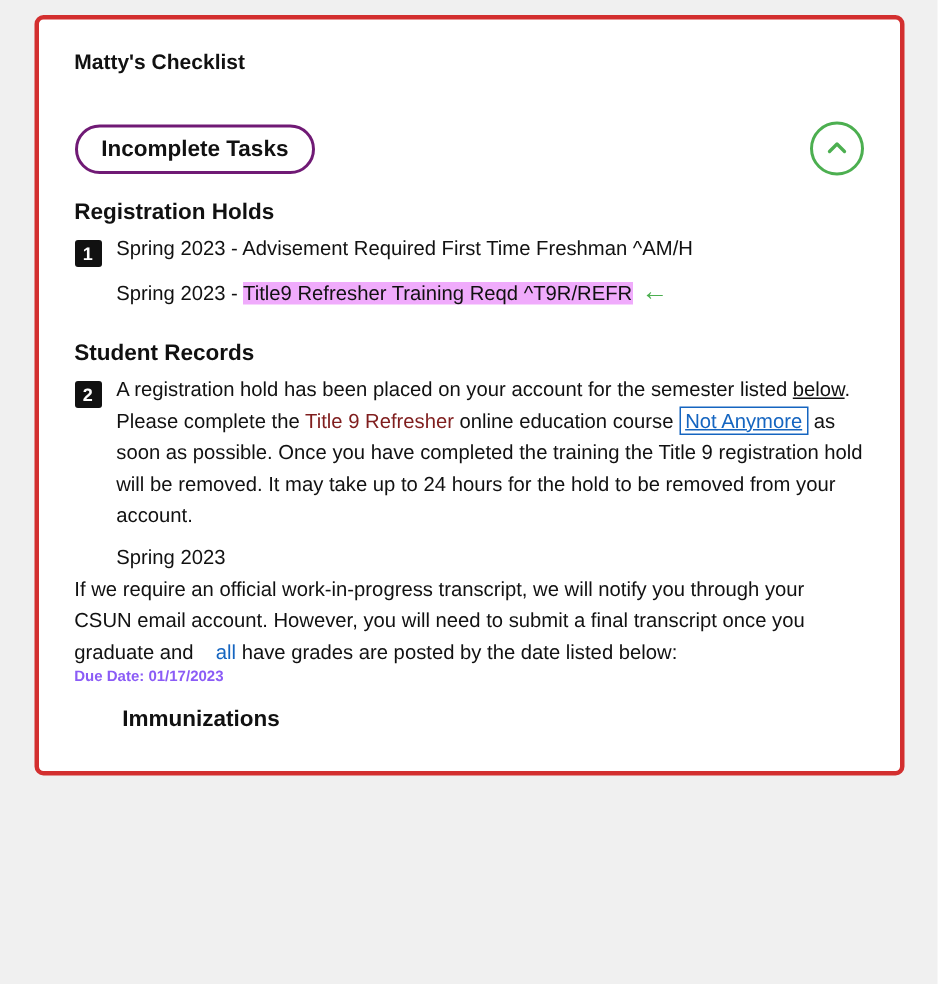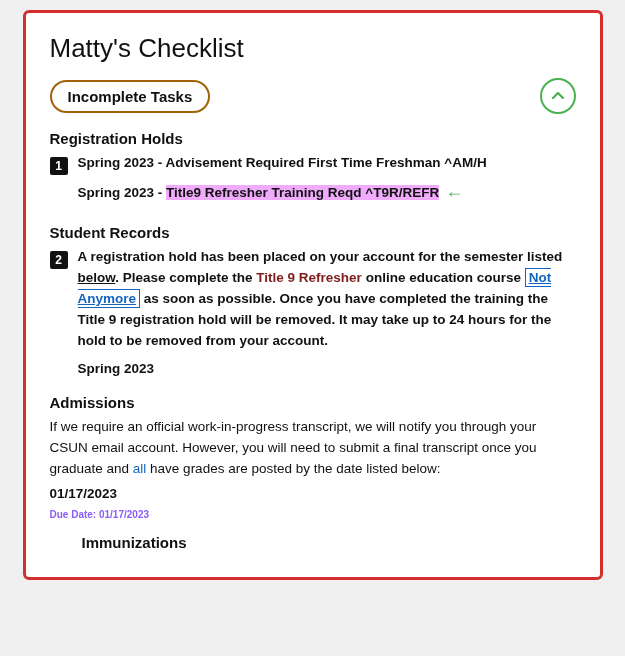--- a/index.html
+++ b/index.html
@@ -14,33 +14,33 @@
     }
     .card {
       background: white;
       border: 3px solid #d32f2f;
       border-radius: 6px;
       width: 580px;
       padding: 20px 24px;
       position: relative;
     }
     .card-title {
-      font-size: 26px;
-      font-weight: normal;
+      font-size: 14px;
+      font-weight: bold;
       color: #111;
-      margin-bottom: 14px;
+      margin-bottom: 32px;
     }
     .section-header {
       display: flex;
       align-items: center;
       justify-content: space-between;
       margin-bottom: 16px;
     }
     .incomplete-tasks-badge {
-      border: 2px solid #a16207;
+      border: 2px solid #701a75;
       border-radius: 20px;
       padding: 6px 16px;
       font-weight: bold;
       font-size: 15px;
       color: #111;
       display: inline-block;
     }
     .chevron-btn {
       width: 36px;
       height: 36px;
@@ -59,21 +59,20 @@
       font-size: 15px;
       color: #111;
       margin-bottom: 6px;
       margin-top: 14px;
     }
     .section-content {
       font-size: 13.5px;
       color: #111;
       line-height: 1.55;
       margin-bottom: 4px;
-      font-weight: bold;
     }
     .item-row {
       display: flex;
       align-items: flex-start;
       margin-bottom: 2px;
       position: relative;
     }
     .number-badge {
       background: #111;
       color: white;
@@ -115,20 +114,21 @@
     .due-date-red {
       color: #8b5cf6;
       font-weight: bold;
       font-size: 10px;
     }
     .items-container {
       padding-left: 28px;
     }
     .admissions-link {
       color: #1565c0;
+      margin-left: 11px;
     }
     .admissions-text {
       font-size: 13.5px;
       line-height: 1.55;
       color: #111;
     }
   </style>
 </head>
 <body>
 
@@ -165,21 +165,19 @@
       <div class="number-badge">2</div>
       <div class="section-content">
         <span>A registration hold has been placed on your account for the semester listed </span><span style="text-decoration:underline;">below</span><span>. Please complete the </span><span class="link-orange">Title 9 Refresher</span><span> online education course </span><span style="border:1px solid #1565c0; padding:1px 3px; color:#1565c0; text-decoration:underline; cursor:pointer;">Not Anymore</span><span> as soon as possible. Once you have completed the training the Title 9 registration hold will be removed. It may take up to 24 hours for the hold to be removed from your account.</span>
       </div>
     </div>
     <div style="padding-left:0; margin-top:4px;">
       <span class="section-content">Spring 2023</span>
     </div>
   </div>
 
-  <div class="section-title">Admissions</div>
   <div class="admissions-text">
     <span>If we require an official work-in-progress transcript, we will notify you through your CSUN email account. However, you will need to submit a final transcript once you graduate and </span><span class="link-blue admissions-link">all</span><span> have grades are posted by the date listed below:</span>
   </div>
-  <div class="section-content" style="margin-top:4px;">01/17/2023</div>
   <div class="due-date-red">Due Date: 01/17/2023</div>
 
   <div class="section-title" style="margin-top: 14px; margin-left: 32px;">Immunizations</div>
 </div>
 
 </body></html>

